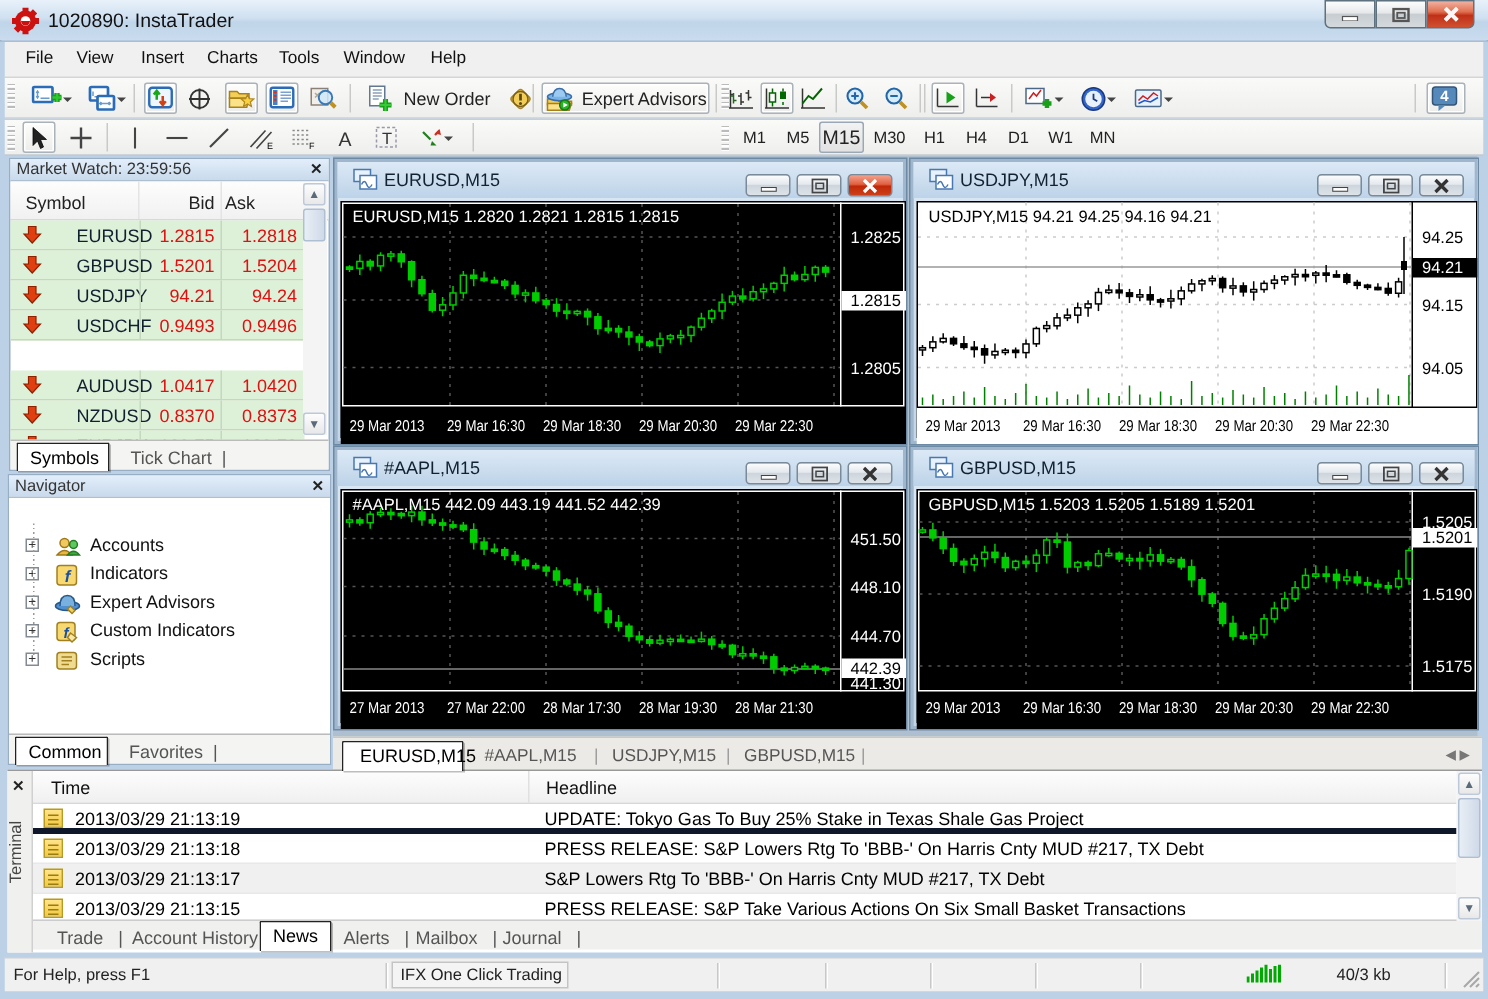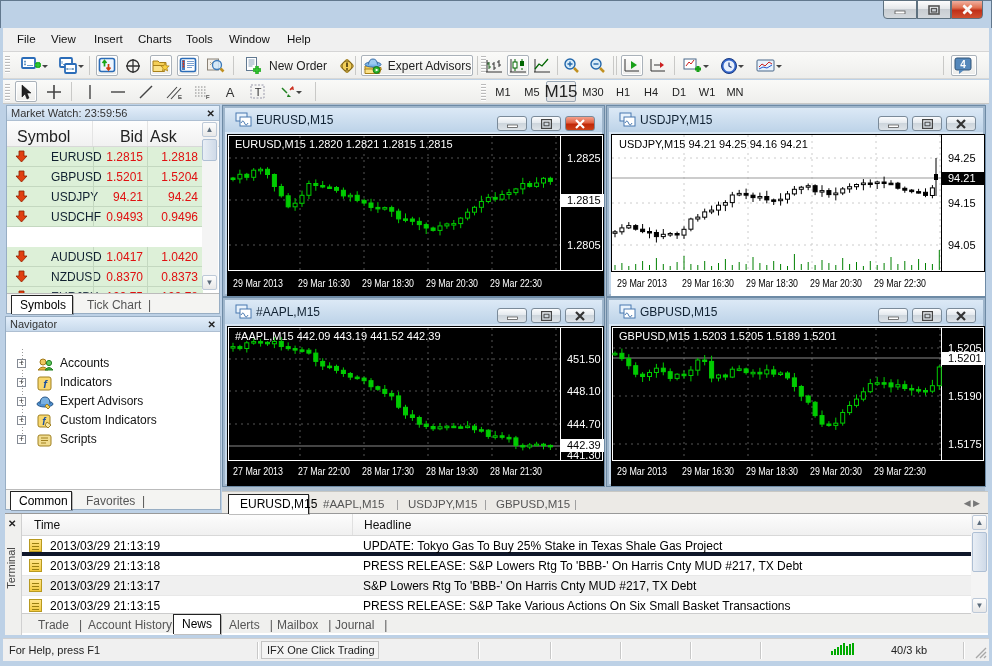--- a/index.html
+++ b/index.html
@@ -24,21 +24,21 @@
 .sep{position:absolute;top:4px;width:1px;height:19px;background:#c9c9c7;}
 .tbtn{position:absolute;top:3px;width:22px;height:21px;display:flex;align-items:center;justify-content:center;}
 .tbtn.boxed{border:1px solid #aab2ba;background:linear-gradient(#fdfdfc,#ececea);border-radius:2px;box-shadow:inset 0 0 0 1px #fff;}
 .tlabel{font-size:12px;color:#222;}
 
 .panel{position:absolute;background:#fff;border:1px solid #98aec4;}
 .ptitle{position:absolute;left:0;top:0;right:0;height:14px;background:linear-gradient(#e3eefa,#c8daec);
  font-size:11px;color:#333;padding-left:4px;border-bottom:1px solid #aebfd2;}
 .ptitle .px{position:absolute;right:4px;top:1px;font-size:10px;color:#222;font-weight:bold;}
 
-.mwhdr{position:absolute;font-size:16px;color:#222;}
+.mwhdr{position:absolute;font-size:12px;color:#222;}
 .mwrow{position:absolute;left:0;right:16px;height:20px;background:#ddf0d8;border-bottom:1px solid #c4d8c0;font-size:12px;}
 .mwrow .sym{position:absolute;left:44px;top:3px;color:#102030;}
 .mwrow .bid{position:absolute;left:88px;width:48px;top:3px;text-align:right;color:#e01010;}
 .mwrow .ask{position:absolute;left:143px;width:48px;top:3px;text-align:right;color:#e01010;}
 .mwrow .arr{position:absolute;left:8px;top:3px;width:13px;height:13px;}
 .coldiv{position:absolute;top:0;bottom:0;width:1px;background:#c4d8c0;}
 
 .tabbar{position:absolute;font-size:12px;color:#555;}
 .tab{position:absolute;top:0;height:18px;padding:2px 8px 0 8px;}
 .tab.act{background:#fff;border:1px solid #222;border-bottom:none;border-radius:1px 1px 0 0;color:#000;z-index:3;box-shadow:1px 1px 0 rgba(0,0,0,0.25);}
@@ -64,20 +64,36 @@
 .nicon:before{content:"";position:absolute;left:2px;top:3px;right:2px;height:1px;background:#9a7d10;box-shadow:0 3px 0 #9a7d10,0 6px 0 #9a7d10;}
 
 .status{position:absolute;left:3px;top:638px;width:986px;height:23px;background:#f0f0f0;border-top:1px solid #d0d0d0;font-size:11px;color:#222;}
 .ssep{position:absolute;top:3px;width:1px;height:17px;background:#c8c8c8;box-shadow:1px 0 0 #fff;}
 .scrollbar{position:absolute;background:#f0f0f0;}
 .sbtn{position:absolute;width:15px;height:15px;background:linear-gradient(#fdfdfd,#e8e8e8);border:1px solid #bdc9d8;border-radius:2px;color:#5a6a7a;font-size:8px;text-align:center;line-height:14px;}
 .sthumb{position:absolute;background:linear-gradient(90deg,#e8eef5,#cfdae8);border:1px solid #aebfd4;border-radius:2px;}
 </style></head><body>
 <div class="win">
 
+<div class="titlebar">
+ <svg class="ticon" viewBox="0 0 18 18">
+        <g fill="#cc1111">
+          <circle cx="9" cy="9" r="7"></circle>
+          <rect x="7" y="0" width="4" height="5"></rect>
+          <rect x="7" y="13" width="4" height="5"></rect>
+          <rect x="0" y="7" width="5" height="4"></rect>
+          <rect x="13" y="7" width="5" height="4"></rect>
+          <rect x="7" y="0" width="4" height="5" transform="rotate(45 9 9)"></rect>
+          <rect x="7" y="13" width="4" height="5" transform="rotate(45 9 9)"></rect>
+        </g>
+        <circle cx="9" cy="9" r="3.2" fill="#fff"></circle>
+        <path d="M6 9 a3 3 0 0 0 6 0" fill="#cc1111"></path>
+      </svg>
+ <span class="ttext">1020890: InstaTrader</span>
+</div>
 <div class="winbtns">
  <div class="wb min">
         <svg width="12" height="9">
           <rect x="1" y="6" width="10" height="3" fill="#fff" stroke="#555" stroke-width="0.8"></rect>
         </svg>
       </div>
  <div class="wb max">
         <svg width="12" height="10">
           <rect x="1" y="1" width="10" height="8" fill="none" stroke="#555" stroke-width="1.6"></rect>
           <rect x="3.5" y="3.5" width="5" height="3.5" fill="none" stroke="#555" stroke-width="1.2"></rect>
@@ -352,21 +368,21 @@
       </div>
       <div class="sep" style="left:312px;top:2px"></div>
       <div class="grip" style="left:478px"></div>
       <div class="tbtn" style="left:487px;width:26px;top:1px;">
         <span style="font-size:11px;color:#222">M1</span>
       </div>
       <div class="tbtn" style="left:516px;width:26px;top:1px;">
         <span style="font-size:11px;color:#222">M5</span>
       </div>
       <div class="tbtn" style="left:543px;width:30px;top:1px;border:1px solid #9aa7b5;background:linear-gradient(#f2f2f2,#e2e2e2);border-radius:2px;">
-        <span style="font-size:17px;color:#222">M15</span>
+        <span style="font-size:13px;color:#222">M15</span>
       </div>
       <div class="tbtn" style="left:575px;width:30px;top:1px;">
         <span style="font-size:11px;color:#222">M30</span>
       </div>
       <div class="tbtn" style="left:607px;width:26px;top:1px;">
         <span style="font-size:11px;color:#222">H1</span>
       </div>
       <div class="tbtn" style="left:635px;width:26px;top:1px;">
         <span style="font-size:11px;color:#222">H4</span>
       </div>

